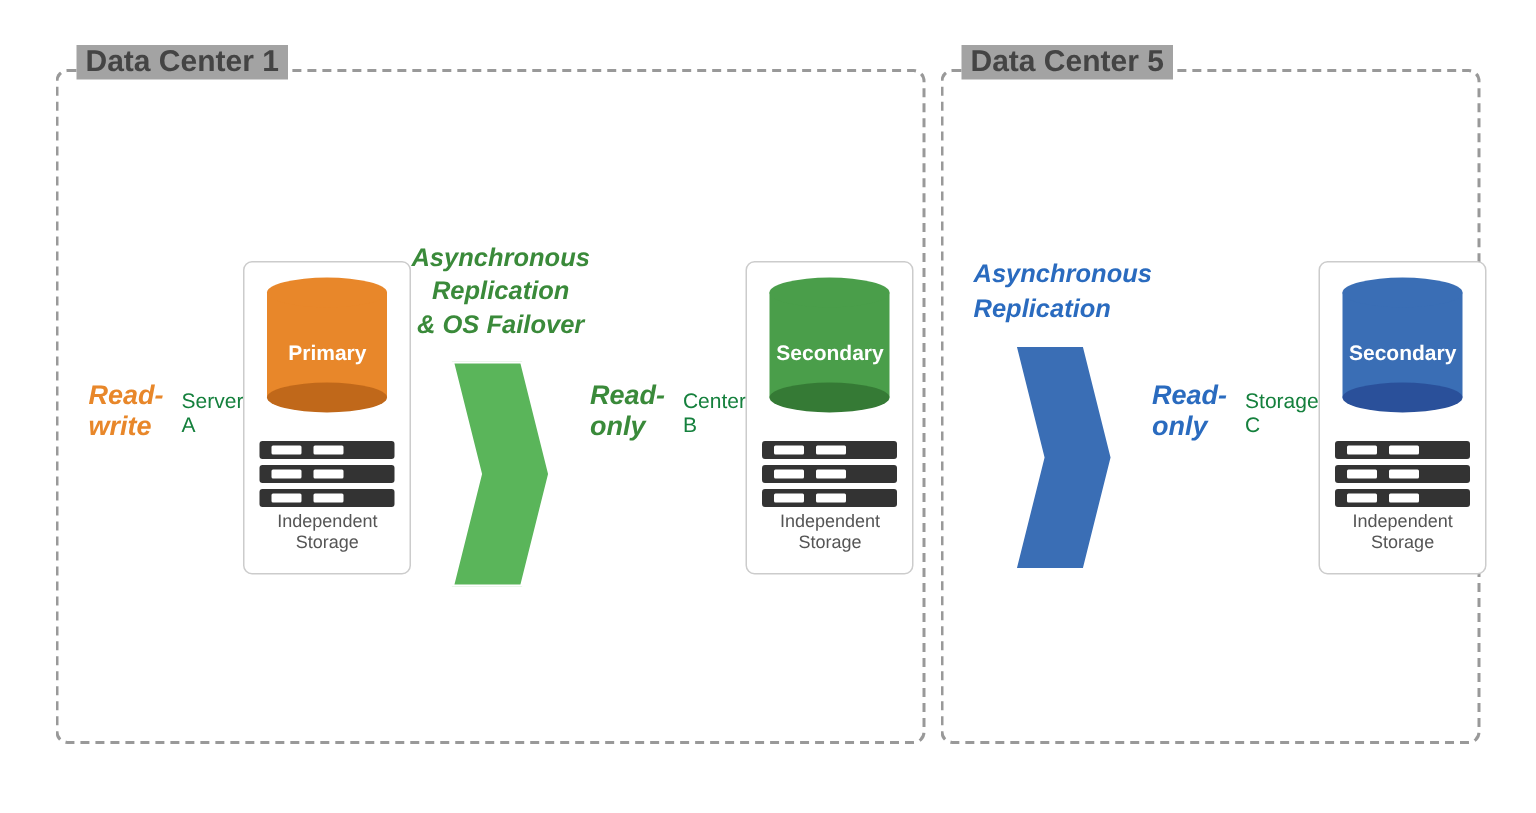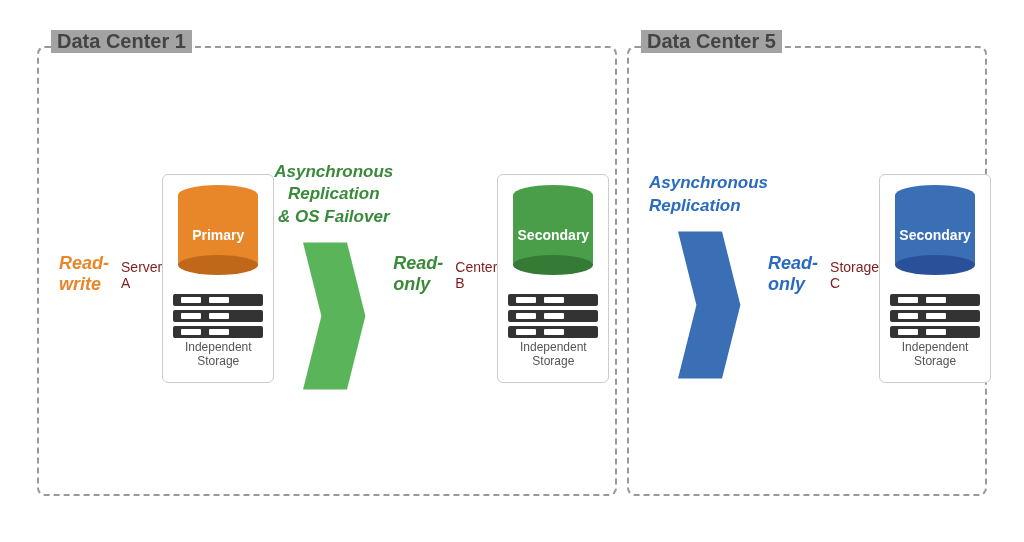--- a/index.html
+++ b/index.html
@@ -48,21 +48,21 @@
       left: 12px;
       background: #a3a3a3;
       padding: 0 6px;
       font-size: 20px;
       font-weight: bold;
       color: #444;
     }
 
     .server-label {
       font-size: 14px;
-      color: #7f1d1d;
+      color: #15803d;
       margin-bottom: 8px;
       font-weight: normal;
     }
 
     .server-card {
       border: 1.5px solid #ccc;
       border-radius: 6px;
       width: 124px;
       padding: 10px 10px 14px;
       display: flex;

